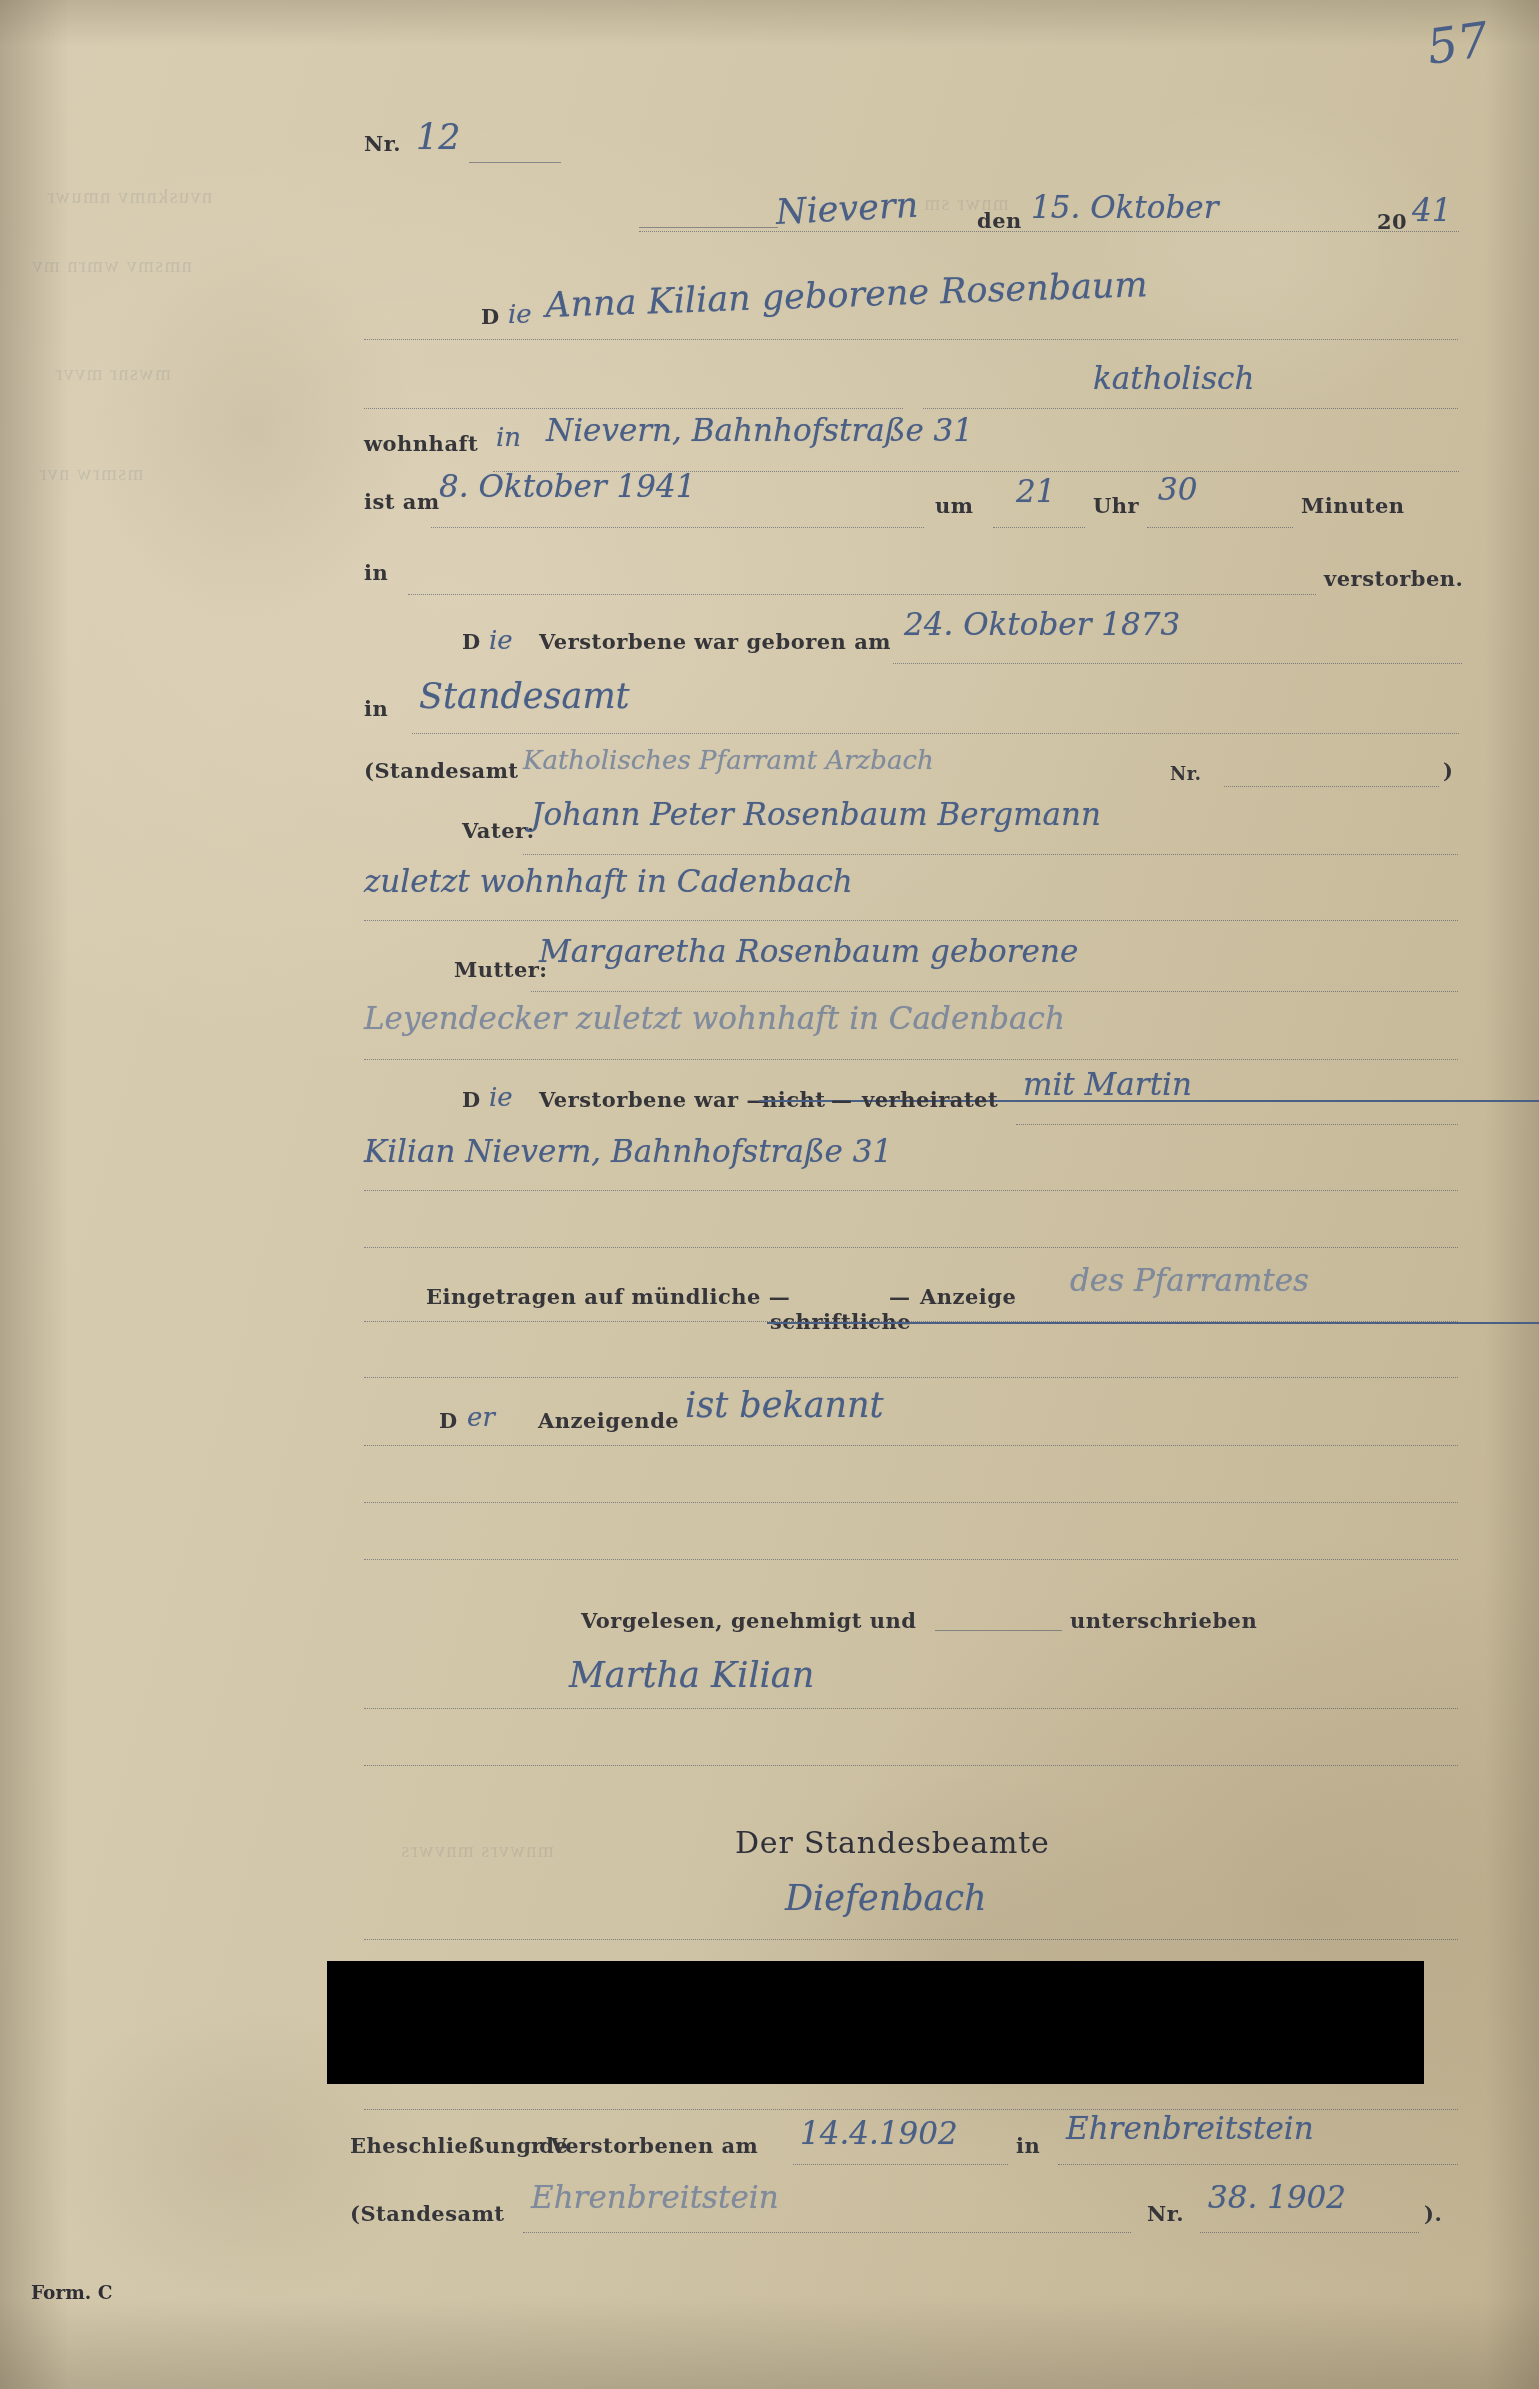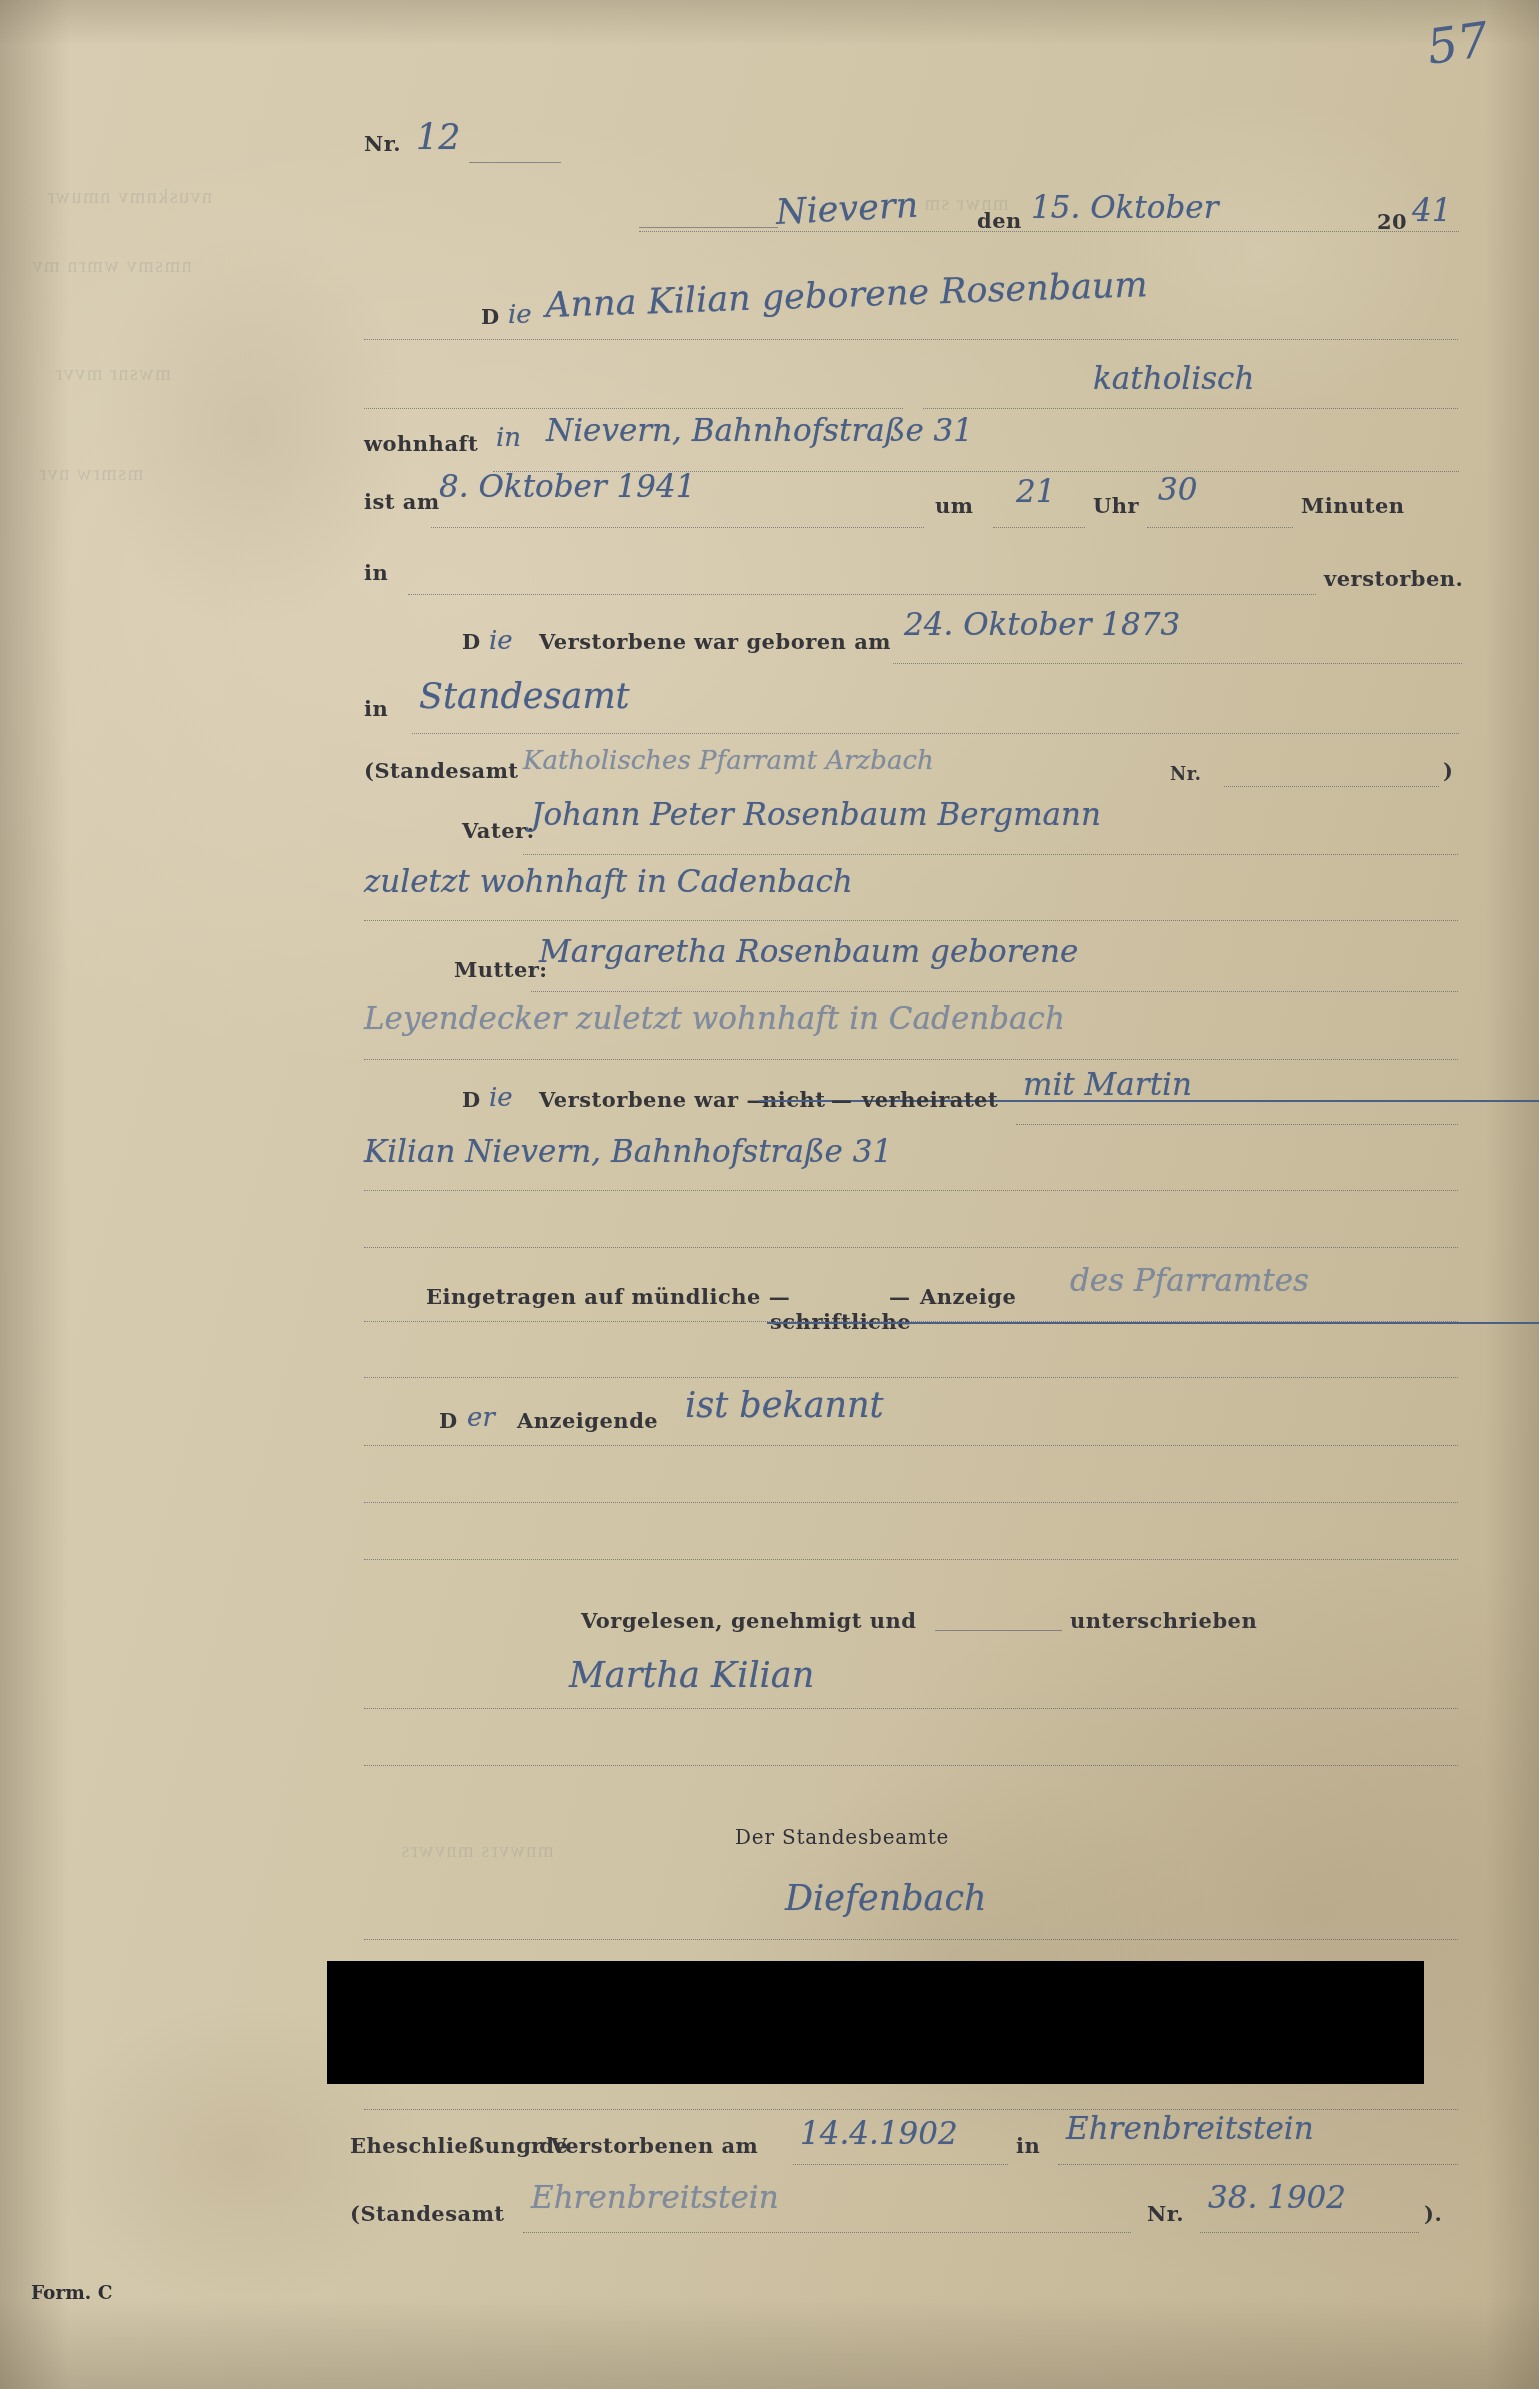--- a/index.html
+++ b/index.html
@@ -123,21 +123,21 @@
     position: absolute;
     left: -3.1px; right: -3.1px; top: 52%;
     border-top: 2.3px solid #4a5f86;
   }
 
   
   .center-head {
     position: absolute;
     color: #30303a;
     font-family: "DejaVu Serif", serif;
-    font-size: 20px;
+    font-size: 30px;
     letter-spacing: 0.8px;
     white-space: nowrap;
   }
 
   
   .redaction {
     position: absolute;
     background: #000;
   }
 
@@ -262,21 +262,21 @@
   <div class="printed fraktur struck" style="left:770px;top:1284px;">schriftliche</div>
   <div class="printed fraktur" style="left:889px;top:1284px;">—</div>
   <div class="printed fraktur" style="left:920px;top:1284px;">Anzeige</div>
   <div class="hw md faded" style="left:1070px;top:1262px;">des Pfarramtes</div>
   <div class="rule" style="left:364px;top:1321px;width:1094px;"></div>
 
   <div class="rule" style="left:364px;top:1377px;width:1094px;"></div>
 
   <div class="printed fraktur" style="left:439px;top:1408px;">D</div>
   <div class="hw sm" style="left:467px;top:1402px;">er</div>
-  <div class="printed fraktur" style="left:517px;top:1408px;text-align:center;">Anzeigende</div>
+  <div class="printed fraktur" style="left:538px;top:1408px;text-align:center;">Anzeigende</div>
   <div class="hw lg" style="left:685px;top:1385px;">ist bekannt</div>
   <div class="rule" style="left:364px;top:1445px;width:1094px;"></div>
 
   <div class="rule" style="left:364px;top:1502px;width:1094px;"></div>
   <div class="rule" style="left:364px;top:1559px;width:1094px;"></div>
 
   <div class="printed fraktur" style="left:581px;top:1608px;">Vorgelesen, genehmigt und</div>
   <div class="rule solid" style="left:935px;top:1630px;width:127px;"></div>
   <div class="printed fraktur" style="left:1070px;top:1608px;">unterschrieben</div>
 

